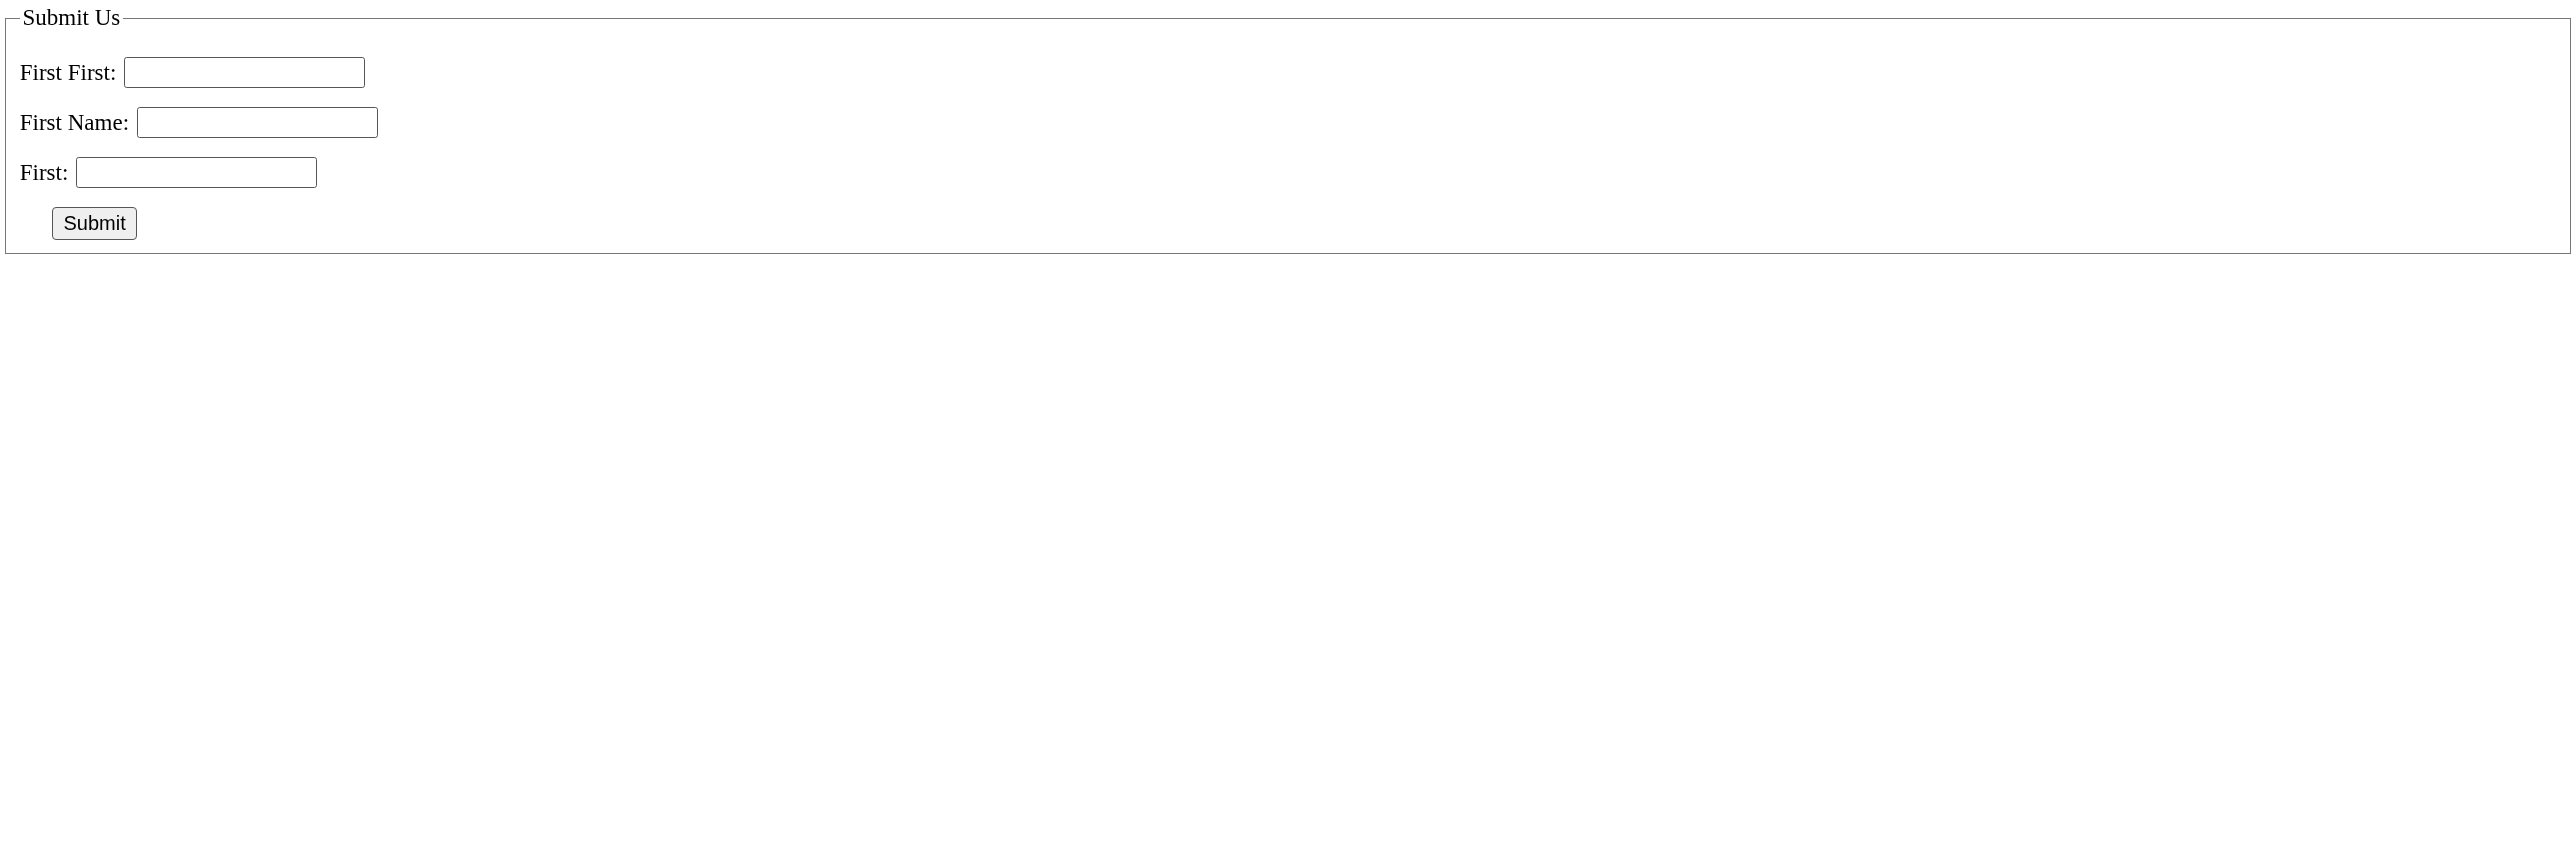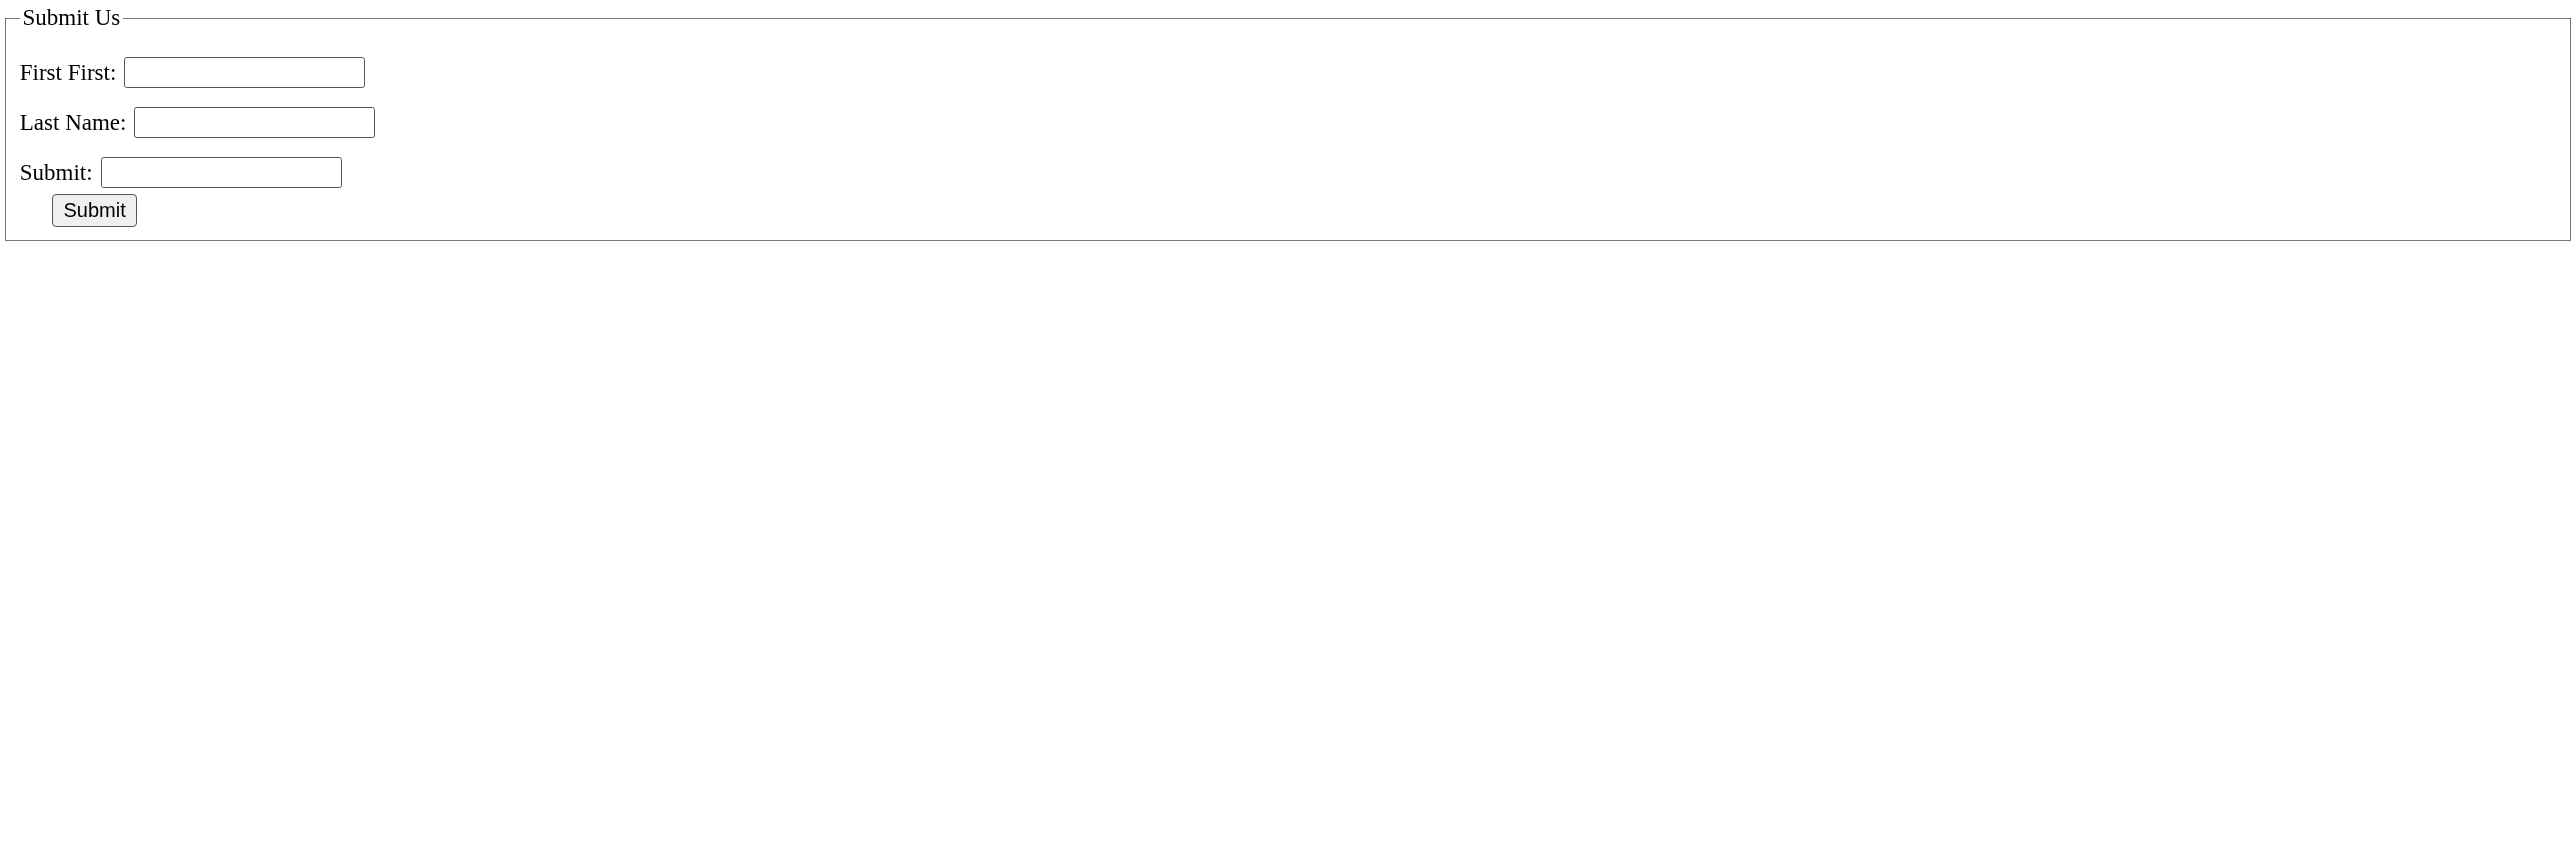--- a/index.html
+++ b/index.html
@@ -35,21 +35,21 @@
       font-family: inherit;
       font-size: 19px;
       border: 1.3px solid #555;
       border-radius: 2.7px;
       padding: 2.7px 4px;
       width: 241px;
       height: 31px;
       background: #fff;
     }
     .submit-row {
-      margin-top: 6px;
+      margin-top: 19px;
       padding-left: 32px;
     }
     .submit-btn {
       font-family: Arial, Helvetica, sans-serif;
       font-size: 20px;
       padding: 4px 10.7px;
       border: 1.3px solid #555;
       border-radius: 4px;
       background: #efefef;
       cursor: pointer;
@@ -61,26 +61,26 @@
 <form>
   <fieldset>
     <legend>Submit Us</legend>
 
     <div class="form-row">
       <label>First First:</label>
       <input type="text" value="" style="">
     </div>
 
     <div class="form-row">
-      <label>Last Name:</label>
+      <label>First Name:</label>
       <input type="text" value="" style="">
     </div>
 
     <div class="form-row">
-      <label>Submit:</label>
+      <label>First:</label>
       <input type="text" value="" style="">
     </div>
 
     <div class="submit-row">
       <button type="submit" class="submit-btn">Submit</button>
     </div>
   </fieldset>
 </form>
 
 

